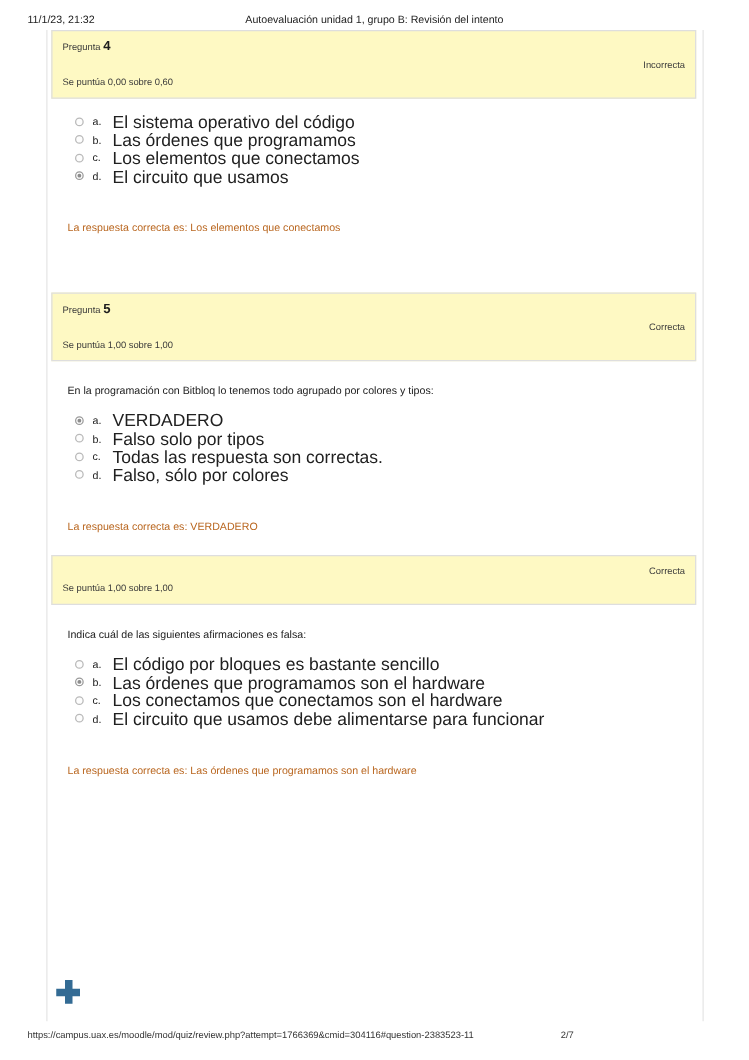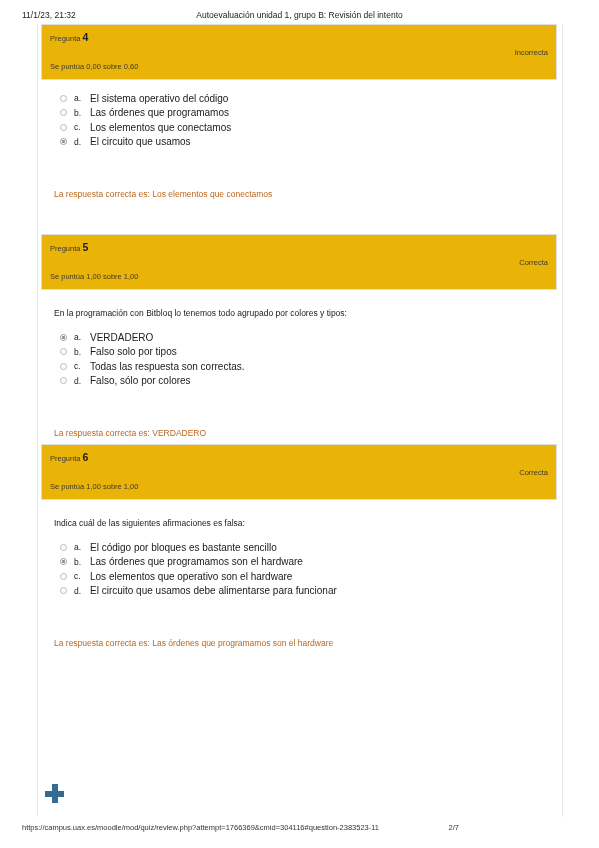--- a/index.html
+++ b/index.html
@@ -58,21 +58,21 @@
     left: 38px;
     top: 24px;
     width: 524px;
   }
 
   
   .qblock { position: relative; }
 
   .qinfo {
     border: 1px solid #dedede;
-    background: #eab308;
+    background: #fef9c3;
     padding: 6px 8px 7px 8px;
     margin: 0 0 0 3px;
     width: 516px;
   }
   .qinfo .qnum {
     font-size: 7.5px;
     color: #3a3a3a;
     line-height: 12px;
     margin-bottom: 2px;
   }
@@ -136,30 +136,30 @@
     border-radius: 50%;
     background: #8d8d8d;
   }
   .ans-letter {
     font-size: 8.5px;
     color: #202020;
     width: 16px;
     flex: 0 0 auto;
   }
   .ans-text {
-    font-size: 10px;
+    font-size: 14px;
     color: #202020;
     white-space: nowrap;
     text-align: center;
   }
 
   .feedback {
     font-size: 8.5px;
     color: #b9661f;
-    margin: 39px 0 0 16px;
+    margin: 28px 0 0 16px;
     line-height: 12px;
   }
 
   
   .plus-icon {
     position: absolute;
     left: 45px;
     top: 784px;
     width: 19px;
     height: 19px;
@@ -268,40 +268,39 @@
         <div class="ans-row">
           <span class="radio"></span>
           <span class="ans-letter">d.</span>
           <span class="ans-text">Falso, sólo por colores</span>
         </div>
       </div>
       <div class="feedback">La respuesta correcta es: VERDADERO</div>
     </div>
     <div class="qblock" style="position: absolute; top: 420px; left: 0px; width: 524px;">
       <div class="qinfo">
-        <div class="qnum"><span>Pregunta</span> <b>6</b></div>
         <div class="qstate">Correcta</div>
         <div class="qgrade">Se puntúa 1,00 sobre 1,00</div>
       </div>
       <div class="qstem">Indica cuál de las siguientes afirmaciones es falsa:</div>
       <div class="answers">
         <div class="ans-row">
           <span class="radio"></span>
           <span class="ans-letter">a.</span>
           <span class="ans-text">El código por bloques es bastante sencillo</span>
         </div>
         <div class="ans-row">
           <span class="radio checked"></span>
           <span class="ans-letter">b.</span>
           <span class="ans-text">Las órdenes que programamos son el hardware</span>
         </div>
         <div class="ans-row">
           <span class="radio"></span>
           <span class="ans-letter">c.</span>
-          <span class="ans-text">Los elementos que operativo son el hardware</span>
+          <span class="ans-text">Los conectamos que conectamos son el hardware</span>
         </div>
         <div class="ans-row">
           <span class="radio"></span>
           <span class="ans-letter">d.</span>
           <span class="ans-text">El circuito que usamos debe alimentarse para funcionar</span>
         </div>
       </div>
       <div class="feedback">La respuesta correcta es: Las órdenes que programamos son el hardware</div>
     </div>
   </div>

